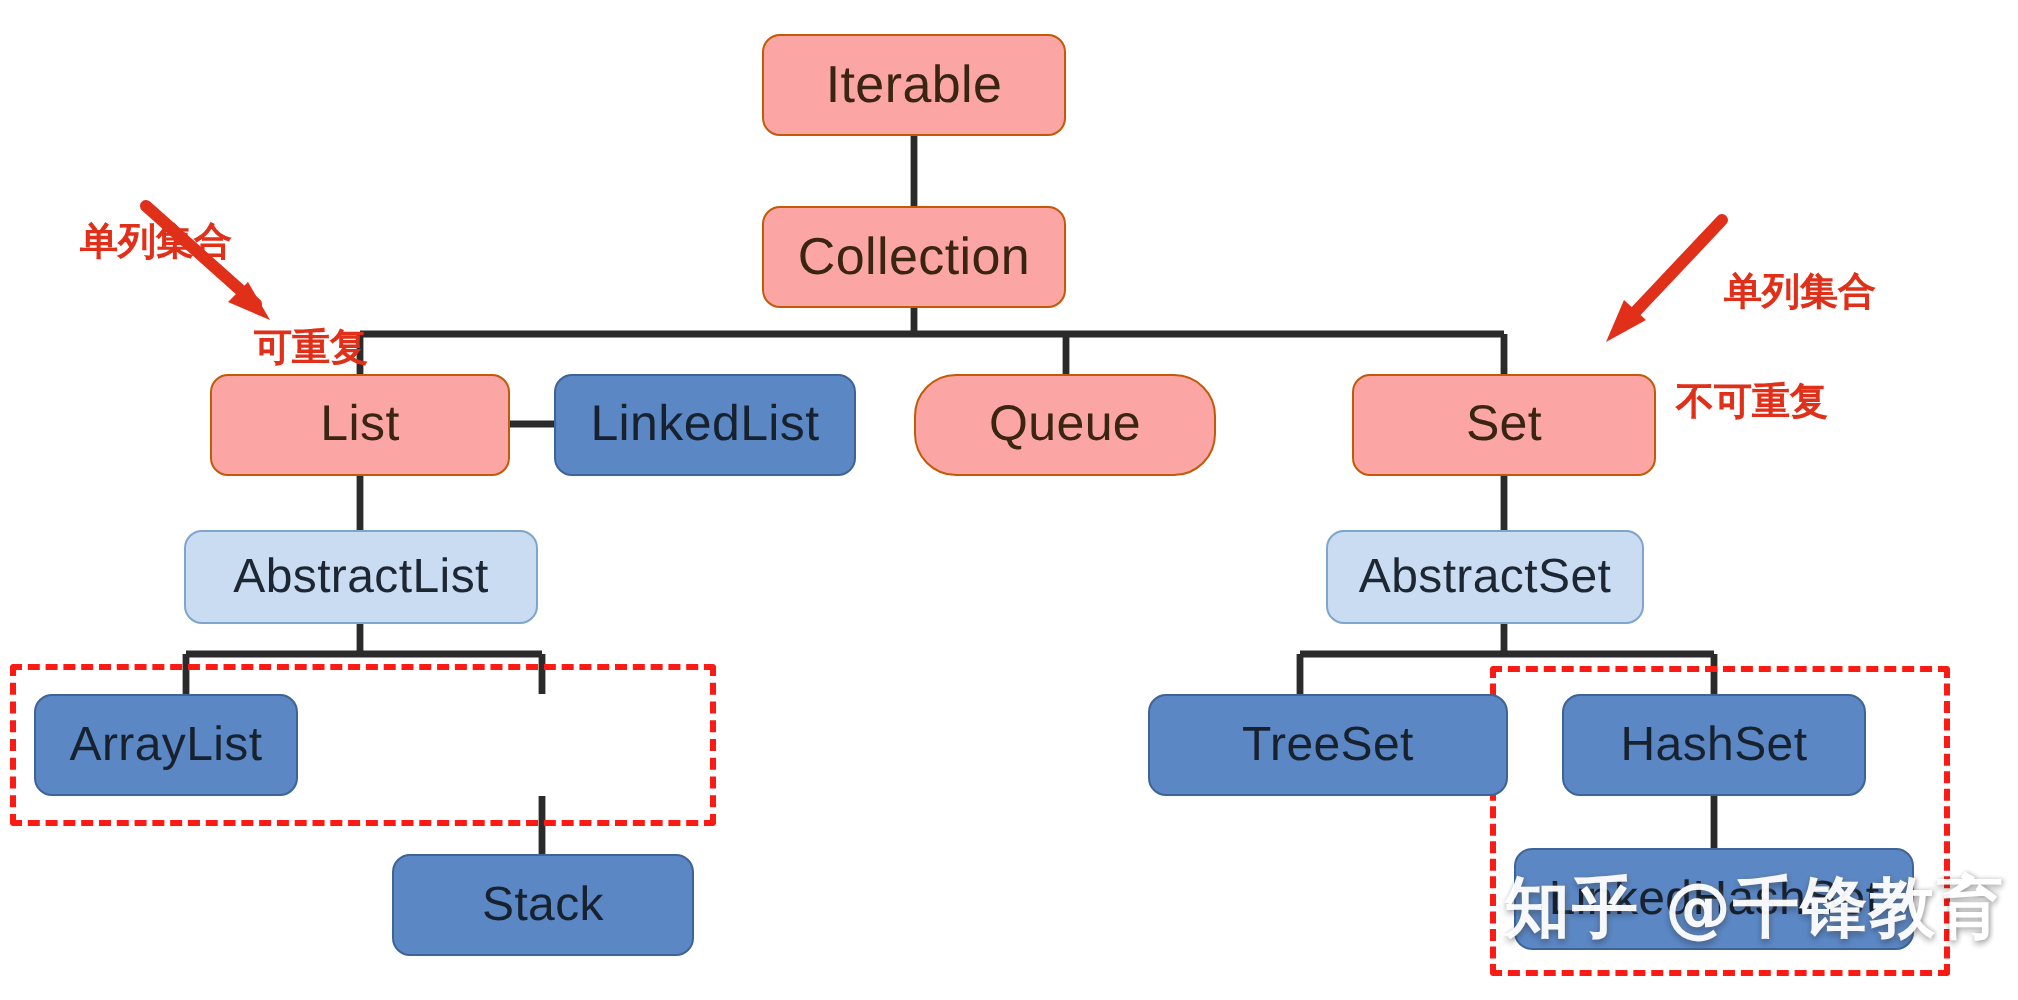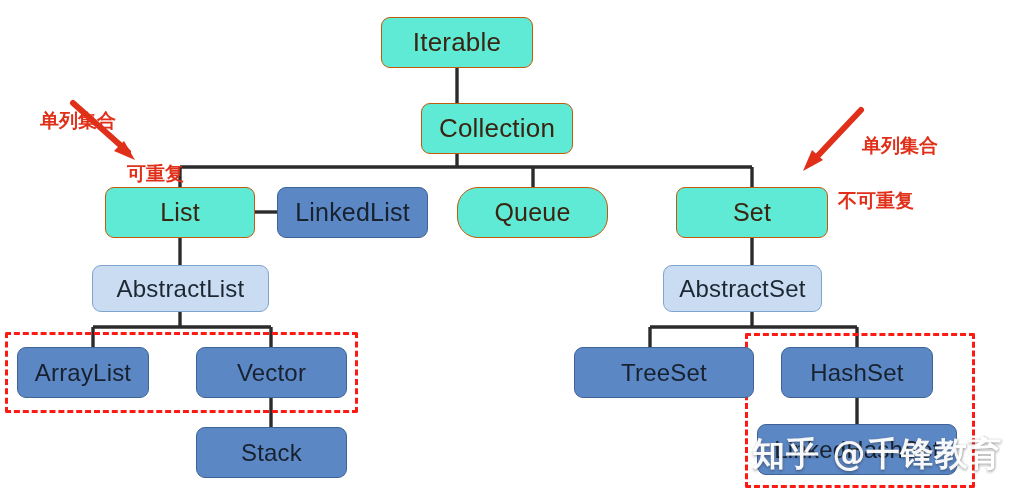--- a/index.html
+++ b/index.html
@@ -16,21 +16,21 @@
   .node{
     position:absolute;
     display:flex;align-items:center;justify-content:center;
     border-radius:9px;
     box-sizing:border-box;
     text-align:center;
     white-space:nowrap;
     letter-spacing:.2px;
   }
   .node.orange{
-    background:#5eead4;
+    background:#fca5a5;
     border:1.5px solid #C25A08;
     color:#3a2412;
   }
   .node.blue{
     background:#5B87C5;
     border:1.5px solid #3E6397;
     color:#18212e;
   }
   .node.lightblue{
     background:#C9DCF1;
@@ -122,21 +122,21 @@
     </g>
   </svg>
 
   <div class="dashbox" style="left:5px;top:332px;width:353px;height:81px;"></div>
   <div class="dashbox" style="left:745px;top:333px;width:230px;height:155px;"></div>
 
   <div class="node orange" style="left:381px;top:17px;width:152px;height:51px;font-size:26px;">
     <span class="lbl">Iterable</span>
   </div>
 
-  <div class="node orange" style="left:381px;top:103px;width:152px;height:51px;font-size:26px;margin-left:40px;">
+  <div class="node orange" style="left:381px;top:103px;width:152px;height:51px;font-size:26px;">
     <span class="lbl">Collection</span>
   </div>
 
   <div class="node orange" style="left:105px;top:187px;width:150px;height:51px;font-size:25px;">
     <span class="lbl">List</span>
   </div>
 
   <div class="node blue" style="left:277px;top:187px;width:151px;height:51px;font-size:25px;">
     <span class="lbl">LinkedList</span>
   </div>
@@ -154,23 +154,20 @@
   </div>
 
   <div class="node lightblue" style="left:663px;top:265px;width:159px;height:47px;font-size:24px;">
     <span class="lbl">AbstractSet</span>
   </div>
 
   <div class="node blue" style="left:17px;top:347px;width:132px;height:51px;font-size:24px;">
     <span class="lbl">ArrayList</span>
   </div>
 
-  <div class="node blue" style="left:196px;top:347px;width:151px;height:51px;font-size:24px;">
-    <span class="lbl">Vector</span>
-  </div>
 
   <div class="node blue" style="left:196px;top:427px;width:151px;height:51px;font-size:24px;">
     <span class="lbl">Stack</span>
   </div>
 
   <div class="node blue" style="left:574px;top:347px;width:180px;height:51px;font-size:24px;">
     <span class="lbl">TreeSet</span>
   </div>
 
   <div class="node blue" style="left:781px;top:347px;width:152px;height:51px;font-size:24px;">

